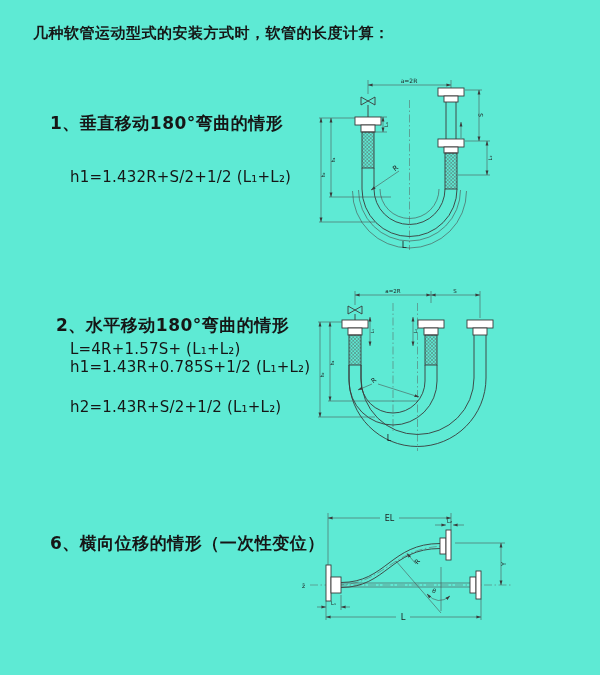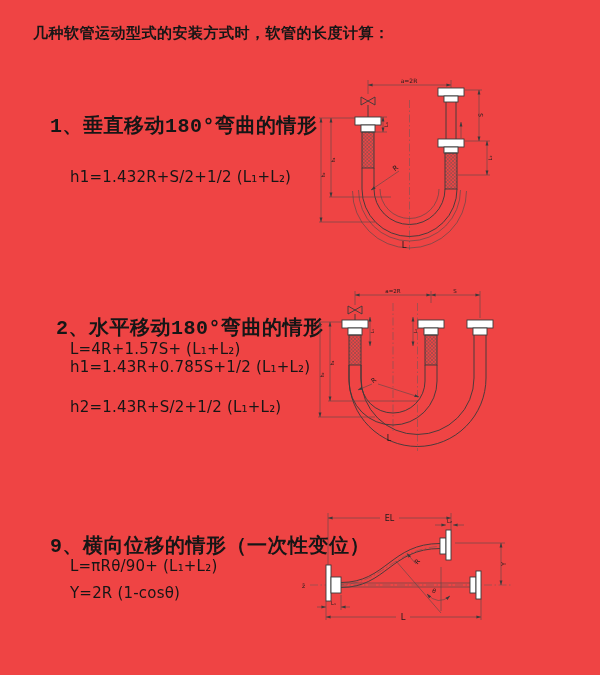--- a/index.html
+++ b/index.html
@@ -1,20 +1,20 @@
 <!DOCTYPE html>
 <html><head>
 <meta charset="utf-8">
 <style>
   html,body{margin:0;padding:0;background:#fff;}
-  .page{position:relative;width:600px;height:675px;background:#ef4444;overflow:hidden;
+  .page{position:relative;width:600px;height:675px;background:#5eead4;overflow:hidden;
         font-family:"DejaVu Sans","Liberation Sans",sans-serif;}
   .t{position:absolute;white-space:nowrap;color:#161616;}
   .title{font-size:15px;font-weight:bold;letter-spacing:.5px;}
-  .heading{font-size:20px;font-weight:bold;letter-spacing:.5px;font-family:Liberation Mono, monospace;}
+  .heading{font-size:17px;font-weight:bold;letter-spacing:.5px;}
   .formula{font-size:15px;font-weight:500;letter-spacing:.2px;}
   svg{position:absolute;overflow:visible;}
   .cl{stroke:#3a3a3a;stroke-width:0.9;fill:none;}
   .dl{stroke:#4a4a4a;stroke-width:0.55;fill:none;}
   .thin{stroke:#4a4a4a;stroke-width:0.6;fill:none;}
   .ctr{stroke:#5a5a5a;stroke-width:0.5;fill:none;stroke-dasharray:8 2.5 1.5 2.5;}
   .fl{fill:#ffffff;stroke:#3a3a3a;stroke-width:0.9;}
   svg text{fill:#1c1c1c;font-family:"DejaVu Sans","Liberation Sans",sans-serif;}
 </style>
 </head>
@@ -25,23 +25,21 @@
   <div class="t title" style="left:33px;top:24px">几种软管运动型式的安装方式时，软管的长度计算：</div>
 
   <div class="t heading" style="left:50px;top:112px">1、垂直移动180°弯曲的情形</div>
   <div class="t formula" style="left:70px;top:168px">h1=1.432R+S/2+1/2 (L₁+L₂)</div>
 
   <div class="t heading" style="left:56px;top:314px">2、水平移动180°弯曲的情形</div>
   <div class="t formula" style="left:70px;top:340px">L=4R+1.57S+ (L₁+L₂)</div>
   <div class="t formula" style="left:70px;top:358px">h1=1.43R+0.785S+1/2 (L₁+L₂)</div>
   <div class="t formula" style="left:70px;top:398px">h2=1.43R+S/2+1/2 (L₁+L₂)</div>
 
-  <div class="t heading" style="left:50px;top:532px">9、横向位移的情形（一次性变位）</div>
-  <div class="t formula" style="left:70px;top:557px">L=πRθ/90+ (L₁+L₂)</div>
-  <div class="t formula" style="left:70px;top:584px">Y=2R (1-cosθ)</div>
+  <div class="t heading" style="left:50px;top:532px">6、横向位移的情形（一次性变位）</div>
 
   <svg style="left:313px;top:70px" width="195" height="190" viewBox="0 0 195 190">
     <defs>
       <pattern id="hz1" width="3.5" height="3.5" patternUnits="userSpaceOnUse">
         <path d="M0,3.5 L3.5,0 M0,0 L3.5,3.5" stroke="#555" stroke-width="0.45"></path>
       </pattern>
       <marker id="aw1" viewBox="0 0 10 8" refX="9.5" refY="4" markerWidth="9" markerHeight="7" orient="auto-start-reverse">
         <path d="M0,1 L10,4 L0,7 Z" fill="#3a3a3a"></path>
       </marker>
     </defs>

